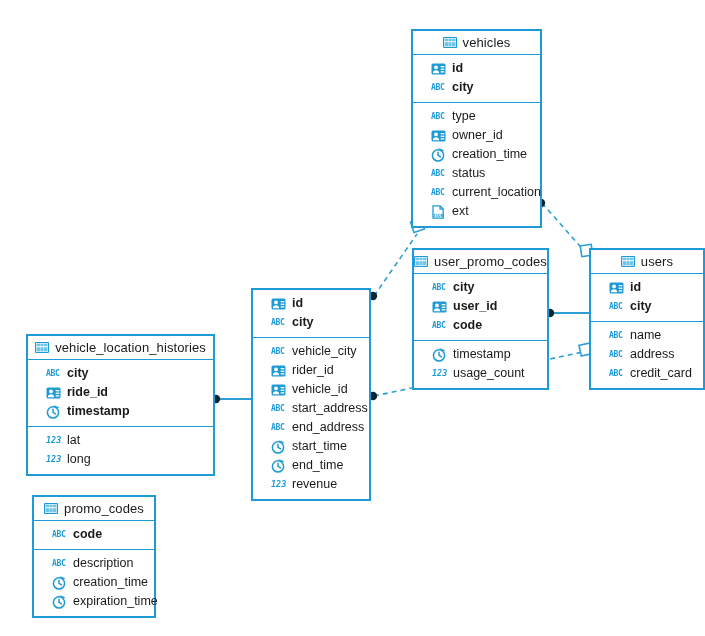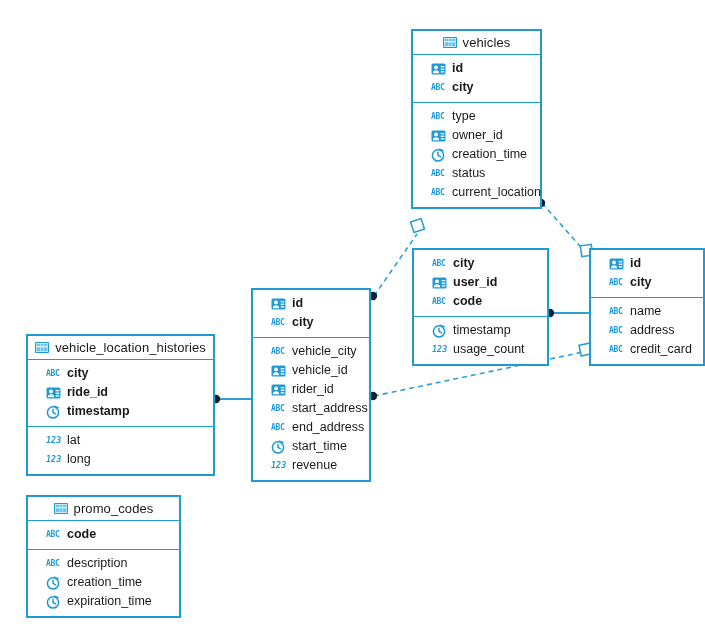--- a/index.html
+++ b/index.html
@@ -167,23 +167,47 @@
             <span class="icon-abc">ABC</span>
           </span>
           <span class="fname">status</span>
         </div>
         <div class="field">
           <span class="ficon">
             <span class="icon-abc">ABC</span>
           </span>
           <span class="fname">current_location</span>
         </div>
+        <div class="field">
+          <span class="ficon">
+            <svg width="14" height="14" viewBox="0 0 14 14">
+              <path d="M2 0.8 h7 l3.2 3.2 v9.2 h-10.2 z" fill="#ffffff" stroke="#1e9ad6" stroke-width="1.3" stroke-linejoin="round"></path>
+              <path d="M9 0.9 v3.3 h3.2" fill="none" stroke="#1e9ad6" stroke-width="1.2"></path>
+              <text x="7" y="11.6" font-size="4.4" font-weight="bold" fill="#1e9ad6" font-family="DejaVu Sans Mono, monospace" text-anchor="middle">JSON</text>
+            </svg>
+          </span>
+          <span class="fname">ext</span>
+        </div>
       </div>
     </div>
     <div class="table-node" style="left: 412px; top: 248px; width: 137px;">
+      <div class="tbl-header">
+        <span>
+          <svg class="grid-icon" viewBox="0 0 14 11">
+            <rect x="0.5" y="0.5" width="13" height="10" rx="1" fill="#ffffff" stroke="#1e9ad6" stroke-width="1.2"></rect>
+            <rect x="1.6" y="1.6" width="3.4" height="2.6" fill="#6dc6ea"></rect>
+            <rect x="5.4" y="1.6" width="3.2" height="2.6" fill="#6dc6ea"></rect>
+            <rect x="9" y="1.6" width="3.4" height="2.6" fill="#6dc6ea"></rect>
+            <rect x="1.6" y="5.2" width="3.4" height="4.2" fill="#6dc6ea"></rect>
+            <rect x="5.4" y="5.2" width="3.2" height="4.2" fill="#6dc6ea"></rect>
+            <rect x="9" y="5.2" width="3.4" height="4.2" fill="#6dc6ea"></rect>
+          </svg>
+        </span>
+        <span class="tbl-title">user_promo_codes</span>
+      </div>
       <div class="section pk">
         <div class="field bold">
           <span class="ficon">
             <span class="icon-abc">ABC</span>
           </span>
           <span class="fname">city</span>
         </div>
         <div class="field bold">
           <span class="ficon">
             <svg width="15" height="12" viewBox="0 0 15 12">
@@ -217,20 +241,34 @@
         </div>
         <div class="field">
           <span class="ficon">
             <span class="icon-num">123</span>
           </span>
           <span class="fname">usage_count</span>
         </div>
       </div>
     </div>
     <div class="table-node" style="left: 589px; top: 248px; width: 116px;">
+      <div class="tbl-header">
+        <span>
+          <svg class="grid-icon" viewBox="0 0 14 11">
+            <rect x="0.5" y="0.5" width="13" height="10" rx="1" fill="#ffffff" stroke="#1e9ad6" stroke-width="1.2"></rect>
+            <rect x="1.6" y="1.6" width="3.4" height="2.6" fill="#6dc6ea"></rect>
+            <rect x="5.4" y="1.6" width="3.2" height="2.6" fill="#6dc6ea"></rect>
+            <rect x="9" y="1.6" width="3.4" height="2.6" fill="#6dc6ea"></rect>
+            <rect x="1.6" y="5.2" width="3.4" height="4.2" fill="#6dc6ea"></rect>
+            <rect x="5.4" y="5.2" width="3.2" height="4.2" fill="#6dc6ea"></rect>
+            <rect x="9" y="5.2" width="3.4" height="4.2" fill="#6dc6ea"></rect>
+          </svg>
+        </span>
+        <span class="tbl-title">users</span>
+      </div>
       <div class="section pk">
         <div class="field bold">
           <span class="ficon">
             <svg width="15" height="12" viewBox="0 0 15 12">
               <rect x="0.5" y="0.5" width="14" height="11" rx="1.5" fill="#1e9ad6"></rect>
               <circle cx="5" cy="4.4" r="1.9" fill="#ffffff"></circle>
               <path d="M1.8 10.2c0-1.9 1.4-3 3.2-3s3.2 1.1 3.2 3z" fill="#ffffff"></path>
               <rect x="9.7" y="3" width="3.6" height="1.3" fill="#ffffff"></rect>
               <rect x="9.7" y="5.6" width="3.6" height="1.3" fill="#ffffff"></rect>
               <rect x="9.7" y="8.2" width="3.6" height="1.3" fill="#ffffff"></rect>
@@ -299,56 +337,66 @@
           <span class="ficon">
             <svg width="15" height="12" viewBox="0 0 15 12">
               <rect x="0.5" y="0.5" width="14" height="11" rx="1.5" fill="#1e9ad6"></rect>
               <circle cx="5" cy="4.4" r="1.9" fill="#ffffff"></circle>
               <path d="M1.8 10.2c0-1.9 1.4-3 3.2-3s3.2 1.1 3.2 3z" fill="#ffffff"></path>
               <rect x="9.7" y="3" width="3.6" height="1.3" fill="#ffffff"></rect>
               <rect x="9.7" y="5.6" width="3.6" height="1.3" fill="#ffffff"></rect>
               <rect x="9.7" y="8.2" width="3.6" height="1.3" fill="#ffffff"></rect>
             </svg>
           </span>
+          <span class="fname">rider_id</span>
+        </div>
+        <div class="field">
+          <span class="ficon">
+            <svg width="15" height="12" viewBox="0 0 15 12">
+              <rect x="0.5" y="0.5" width="14" height="11" rx="1.5" fill="#1e9ad6"></rect>
+              <circle cx="5" cy="4.4" r="1.9" fill="#ffffff"></circle>
+              <path d="M1.8 10.2c0-1.9 1.4-3 3.2-3s3.2 1.1 3.2 3z" fill="#ffffff"></path>
+              <rect x="9.7" y="3" width="3.6" height="1.3" fill="#ffffff"></rect>
+              <rect x="9.7" y="5.6" width="3.6" height="1.3" fill="#ffffff"></rect>
+              <rect x="9.7" y="8.2" width="3.6" height="1.3" fill="#ffffff"></rect>
+            </svg>
+          </span>
           <span class="fname">vehicle_id</span>
         </div>
         <div class="field">
           <span class="ficon">
-            <svg width="15" height="12" viewBox="0 0 15 12">
-              <rect x="0.5" y="0.5" width="14" height="11" rx="1.5" fill="#1e9ad6"></rect>
-              <circle cx="5" cy="4.4" r="1.9" fill="#ffffff"></circle>
-              <path d="M1.8 10.2c0-1.9 1.4-3 3.2-3s3.2 1.1 3.2 3z" fill="#ffffff"></path>
-              <rect x="9.7" y="3" width="3.6" height="1.3" fill="#ffffff"></rect>
-              <rect x="9.7" y="5.6" width="3.6" height="1.3" fill="#ffffff"></rect>
-              <rect x="9.7" y="8.2" width="3.6" height="1.3" fill="#ffffff"></rect>
-            </svg>
-          </span>
-          <span class="fname">rider_id</span>
-        </div>
-        <div class="field">
-          <span class="ficon">
             <span class="icon-abc">ABC</span>
           </span>
           <span class="fname">start_address</span>
         </div>
         <div class="field">
           <span class="ficon">
             <span class="icon-abc">ABC</span>
           </span>
           <span class="fname">end_address</span>
         </div>
         <div class="field">
           <span class="ficon">
             <svg width="14" height="14" viewBox="0 0 14 14">
               <circle cx="7" cy="7.4" r="5.6" fill="none" stroke="#1e9ad6" stroke-width="1.5"></circle>
               <path d="M7 4.2 L7 7.4 L9.5 8.9" fill="none" stroke="#1e9ad6" stroke-width="1.5" stroke-linecap="round"></path>
               <path d="M8.4 1.1 L12.2 2.6" stroke="#1e9ad6" stroke-width="1.4" stroke-linecap="round"></path>
             </svg>
           </span>
           <span class="fname">start_time</span>
+        </div>
+        <div class="field">
+          <span class="ficon">
+            <svg width="14" height="14" viewBox="0 0 14 14">
+              <circle cx="7" cy="7.4" r="5.6" fill="none" stroke="#1e9ad6" stroke-width="1.5"></circle>
+              <path d="M7 4.2 L7 7.4 L9.5 8.9" fill="none" stroke="#1e9ad6" stroke-width="1.5" stroke-linecap="round"></path>
+              <path d="M8.4 1.1 L12.2 2.6" stroke="#1e9ad6" stroke-width="1.4" stroke-linecap="round"></path>
+            </svg>
+          </span>
+          <span class="fname">end_time</span>
         </div>
         <div class="field">
           <span class="ficon">
             <span class="icon-num">123</span>
           </span>
           <span class="fname">revenue</span>
         </div>
       </div>
     </div>
     <div class="table-node" style="left: 26px; top: 334px; width: 189px;">
@@ -405,21 +453,21 @@
           <span class="fname">lat</span>
         </div>
         <div class="field">
           <span class="ficon">
             <span class="icon-num">123</span>
           </span>
           <span class="fname">long</span>
         </div>
       </div>
     </div>
-    <div class="table-node" style="left: 26px; top: 495px; width: 155px;">
+    <div class="table-node" style="left: 32px; top: 495px; width: 124px;">
       <div class="tbl-header">
         <span>
           <svg class="grid-icon" viewBox="0 0 14 11">
             <rect x="0.5" y="0.5" width="13" height="10" rx="1" fill="#ffffff" stroke="#1e9ad6" stroke-width="1.2"></rect>
             <rect x="1.6" y="1.6" width="3.4" height="2.6" fill="#6dc6ea"></rect>
             <rect x="5.4" y="1.6" width="3.2" height="2.6" fill="#6dc6ea"></rect>
             <rect x="9" y="1.6" width="3.4" height="2.6" fill="#6dc6ea"></rect>
             <rect x="1.6" y="5.2" width="3.4" height="4.2" fill="#6dc6ea"></rect>
             <rect x="5.4" y="5.2" width="3.2" height="4.2" fill="#6dc6ea"></rect>
             <rect x="9" y="5.2" width="3.4" height="4.2" fill="#6dc6ea"></rect>

